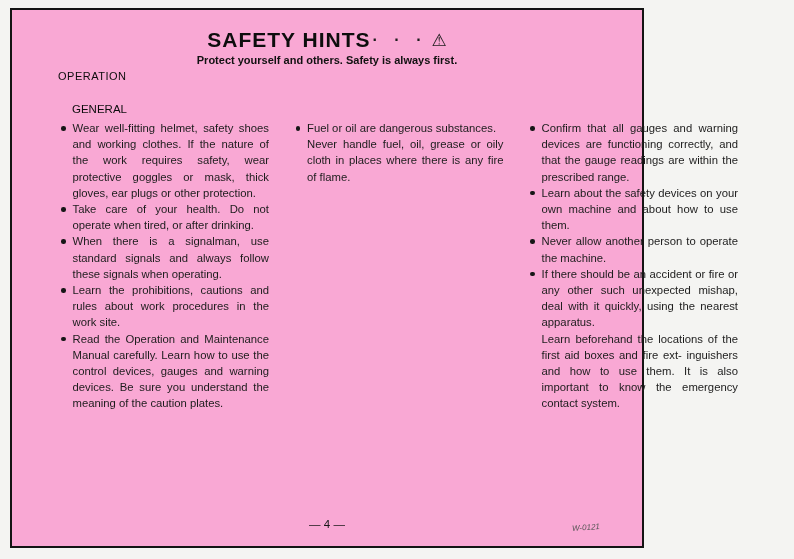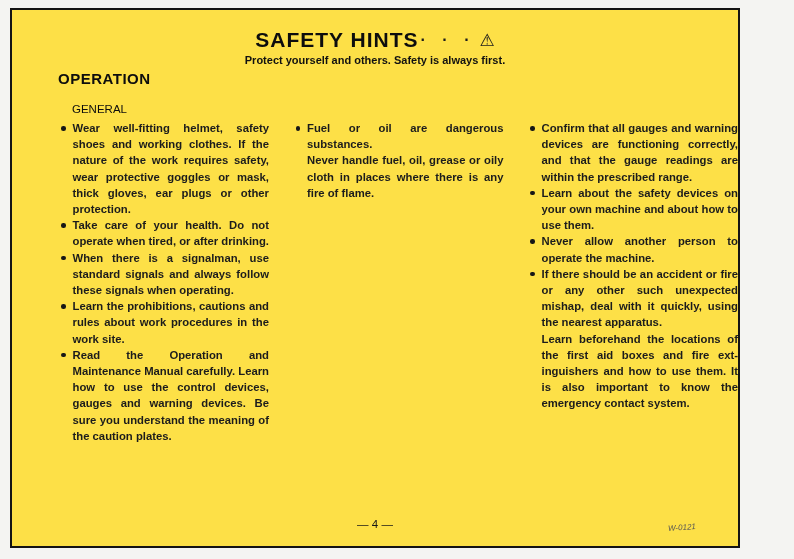--- a/index.html
+++ b/index.html
@@ -7,22 +7,22 @@
     width:794px;height:559px;
     background:#f4f4f2;
     font-family:"Liberation Sans", sans-serif;
     color:#1b1b1b;
     position:relative;
     overflow:hidden;
   }
   .page-frame{
     position:absolute;
     left:10px;top:8px;
-    width:730px;height:540px;
-    background:#fde047;
+    width:634px;height:540px;
+    background:#f9a8d4;
     border:2.5px solid #141414;
     box-sizing:border-box;
   }
   .title-block{
     position:absolute;
     top:18px;left:0;width:100%;
     text-align:center;
   }
   .main-title{
     font-size:21px;
@@ -46,39 +46,38 @@
   }
   .subtitle{
     font-size:11px;
     font-weight:bold;
     margin-top:2px;
     color:#111;
   }
   .section-heading{
     position:absolute;
     left:46px;top:60px;
-    font-size:15px;
-    font-weight:bold;
+    font-size:11px;
+    font-weight:normal;
     letter-spacing:0.5px;
     color:#0d0d0d;
   }
   .subsection-heading{
     position:absolute;
     left:60px;top:93px;
     font-size:11.5px;
     font-weight:normal;
     color:#0d0d0d;
   }
   .columns{
     position:absolute;
     left:48px;top:110px;
     width:678px;
     display:flex;
     justify-content:space-between;
-    font-weight:bold;
   }
   .col{width:209px;}
   .bullet-item{
     display:flex;
     margin-bottom:0px;
   }
   .bullet{
     flex:0 0 auto;
     width:4.5px;height:4.5px;
     border-radius:50%;

